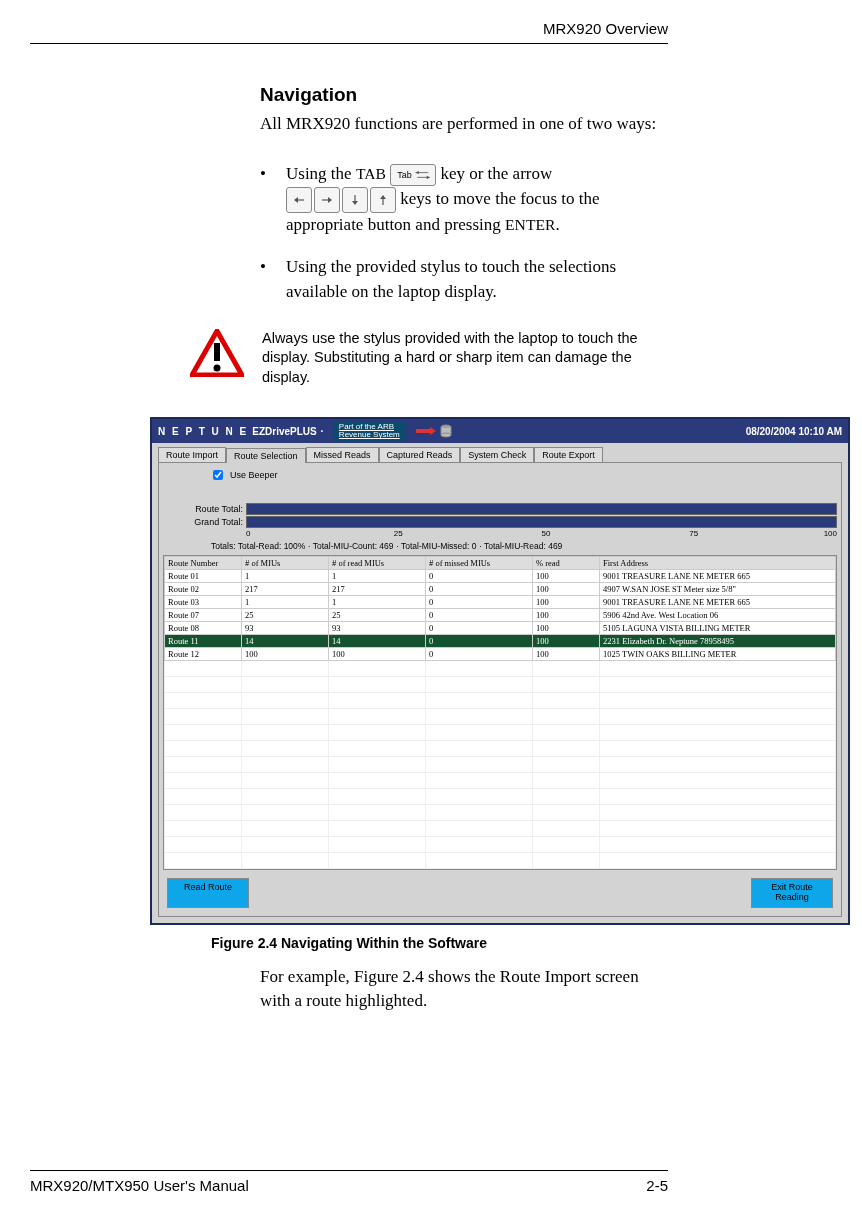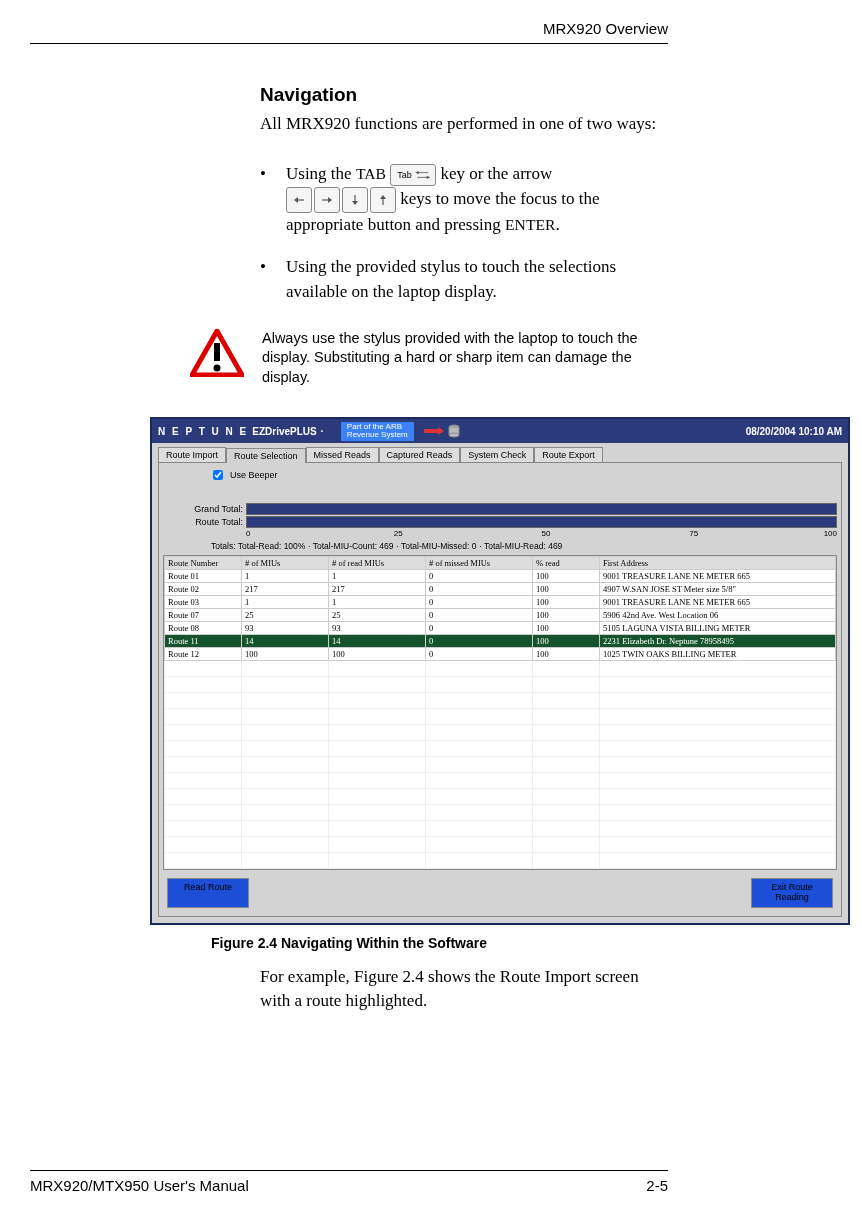--- a/index.html
+++ b/index.html
@@ -119,27 +119,28 @@
     align-items: center;
     padding: 2px 6px;
     font-size: 10px;
     font-weight: bold;
     letter-spacing: 1px;
     height: 20px;
   }
   .titlebar .brand { letter-spacing: 2px; }
   .titlebar .prod { font-weight: bold; letter-spacing: 0; margin-left: 4px; }
   .titlebar .subt {
-    background: #3b82f6;
+    background: #0c4a6e;
     font-size: 8px;
     font-weight: normal;
     letter-spacing: 0;
     padding: 1px 6px;
-    margin-left: 16px;
+    margin-left: 8px;
     line-height: 1.1;
+    text-decoration: underline;
   }
   .titlebar .arrow-db {
     margin-left: 10px;
     display: inline-flex;
     align-items: center;
     gap: 4px;
   }
   .titlebar .dt { margin-left: auto; font-weight: bold; letter-spacing: 0; }
   .tabs {
     display: flex;
@@ -218,21 +219,21 @@
   .grid .c3 { width: 90px; }
   .grid .c4 { width: 100px; }
   .grid .c5 { width: 60px; }
   .btn-row {
     display: flex;
     justify-content: space-between;
     padding: 8px 4px 4px 4px;
   }
   .win-btn {
     border: 1px solid #888;
-    background: #1d4ed8;
+    background: #0ea5e9;
     padding: 4px 10px;
     font-size: 9px;
     text-align: center;
     min-width: 60px;
     line-height: 1.1;
   }
   .figure-caption {
     text-align: center;
     font-family: Arial, Helvetica, sans-serif;
     font-weight: bold;
@@ -364,25 +365,25 @@
         <div class="tab">Route Export</div>
       </div>
 
       <div class="tab-body">
         <div class="beeper">
           <input type="checkbox" checked="" style="">
           <span>Use Beeper</span>
         </div>
 
         <div class="tot-row">
+          <div class="tot-label">Route Total:</div>
+          <div class="bar"></div>
+        </div>
+        <div class="tot-row">
           <div class="tot-label">Grand Total:</div>
-          <div class="bar"></div>
-        </div>
-        <div class="tot-row">
-          <div class="tot-label">Route Total:</div>
           <div class="bar"></div>
         </div>
         <div class="scale">
           <span style="left:0%">0</span>
           <span style="left:25%">25</span>
           <span style="left:50%">50</span>
           <span style="left:75%">75</span>
           <span style="right:0">100</span>
         </div>
         <div class="totals-line">

